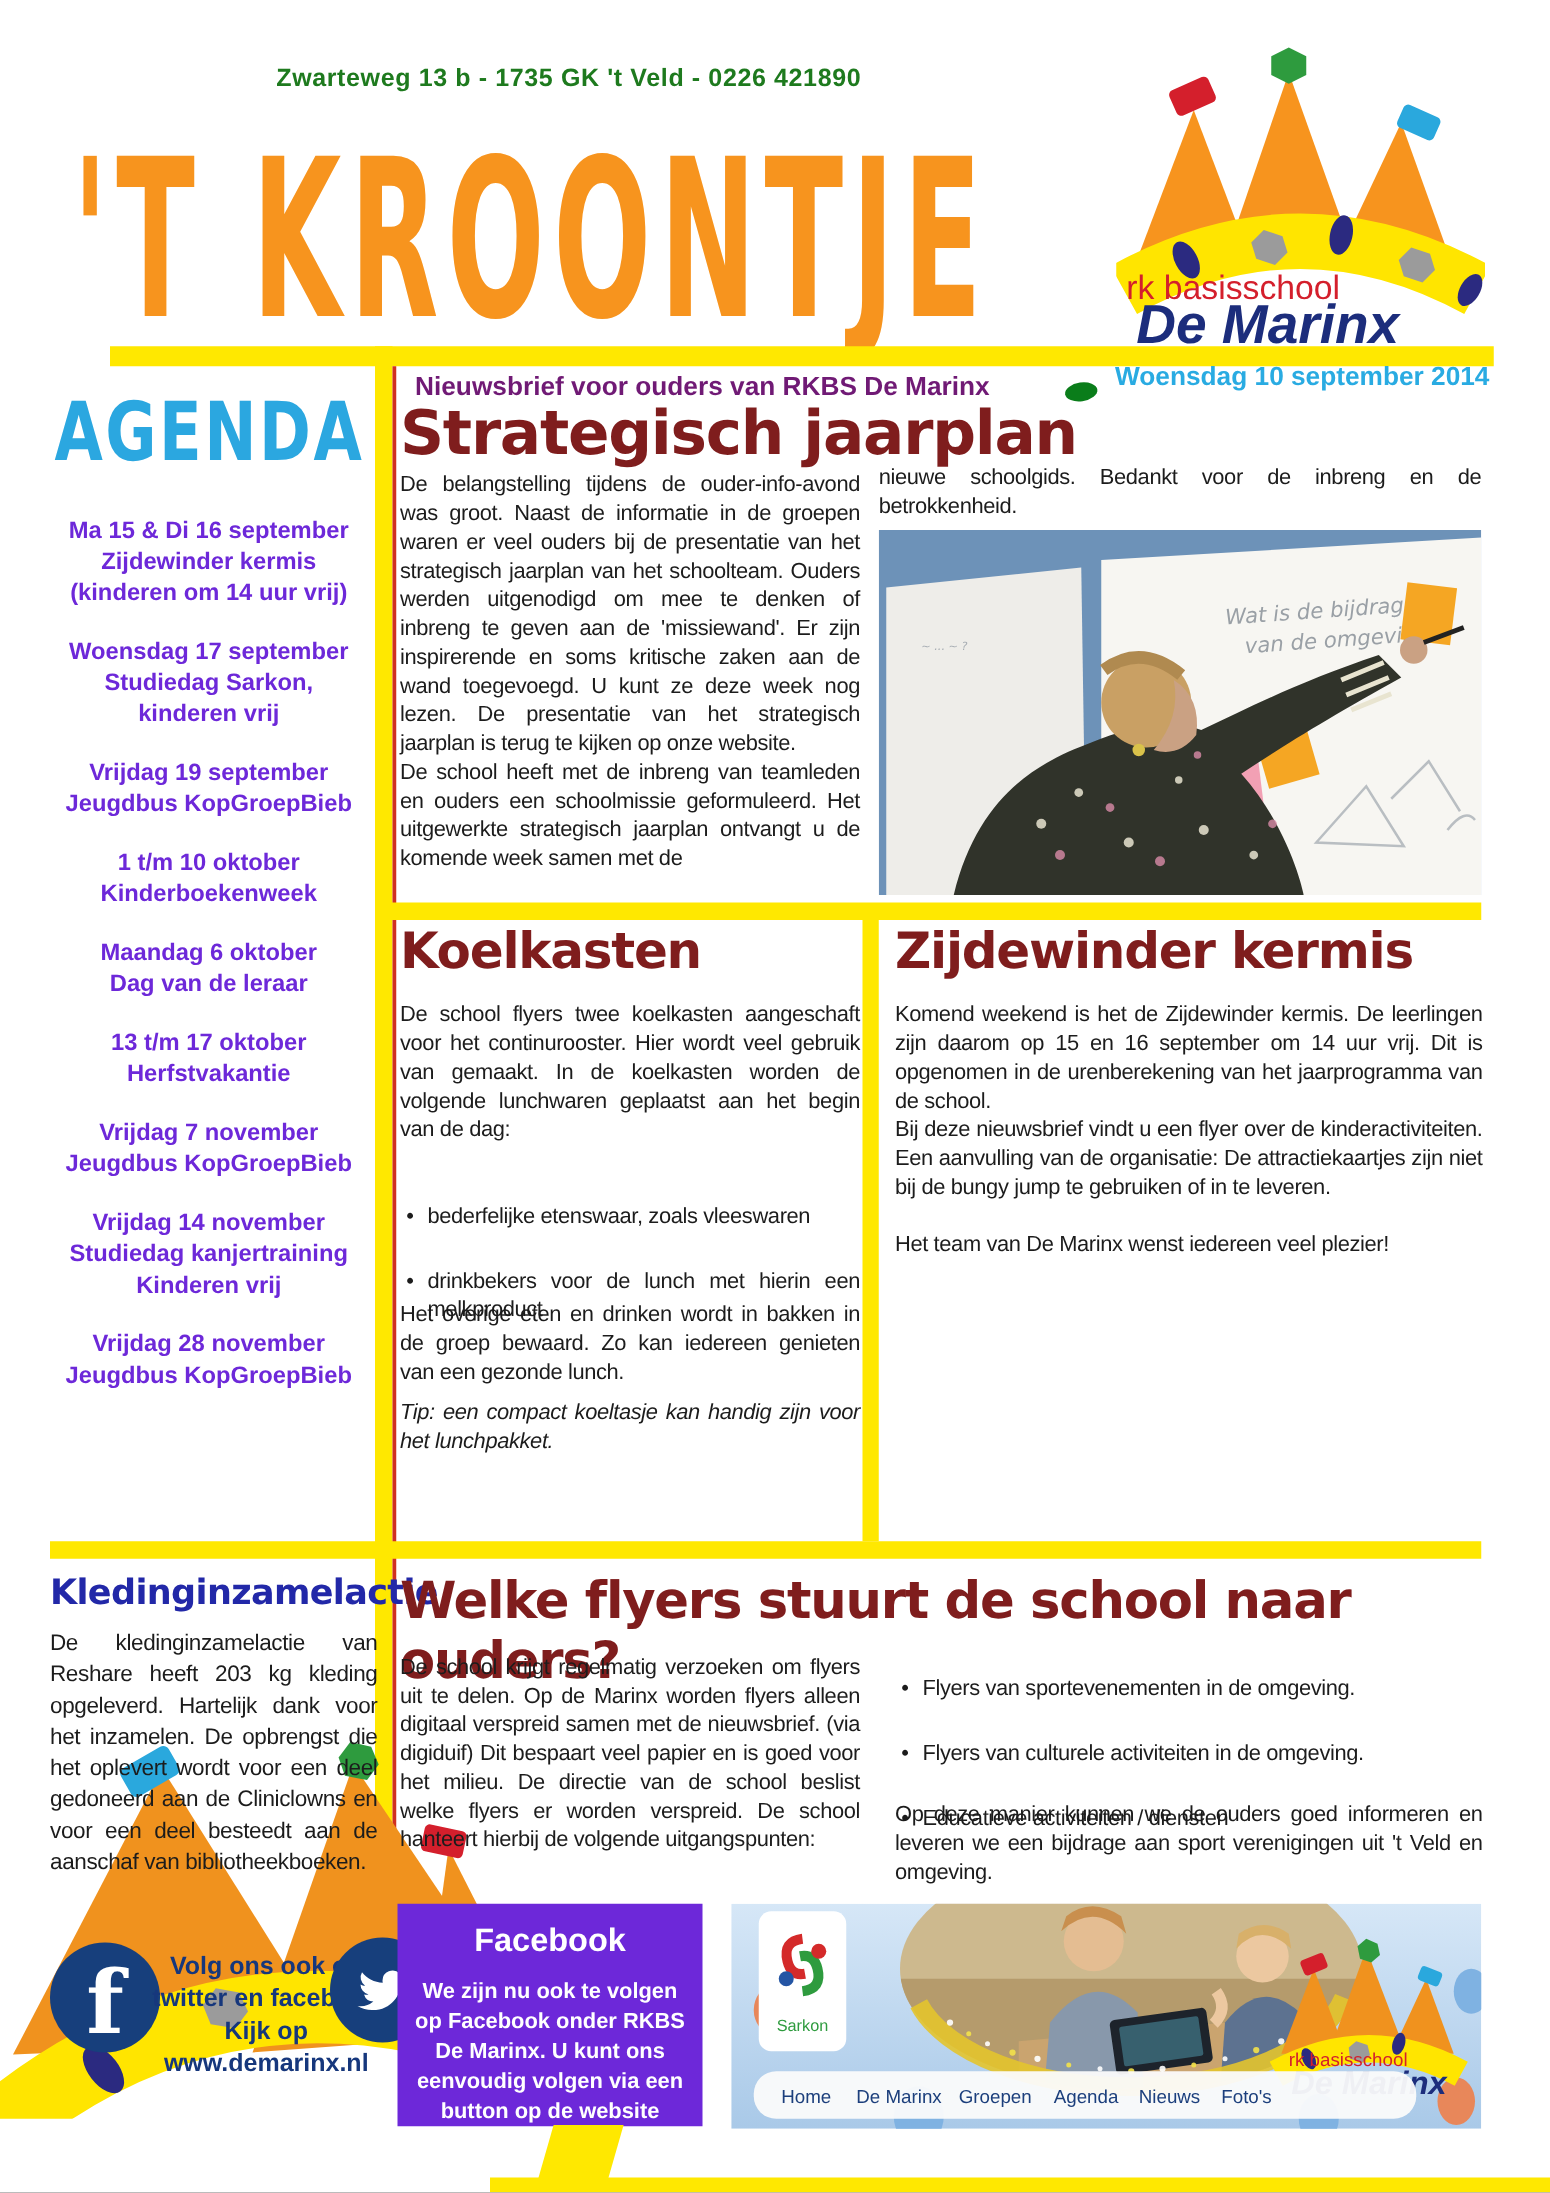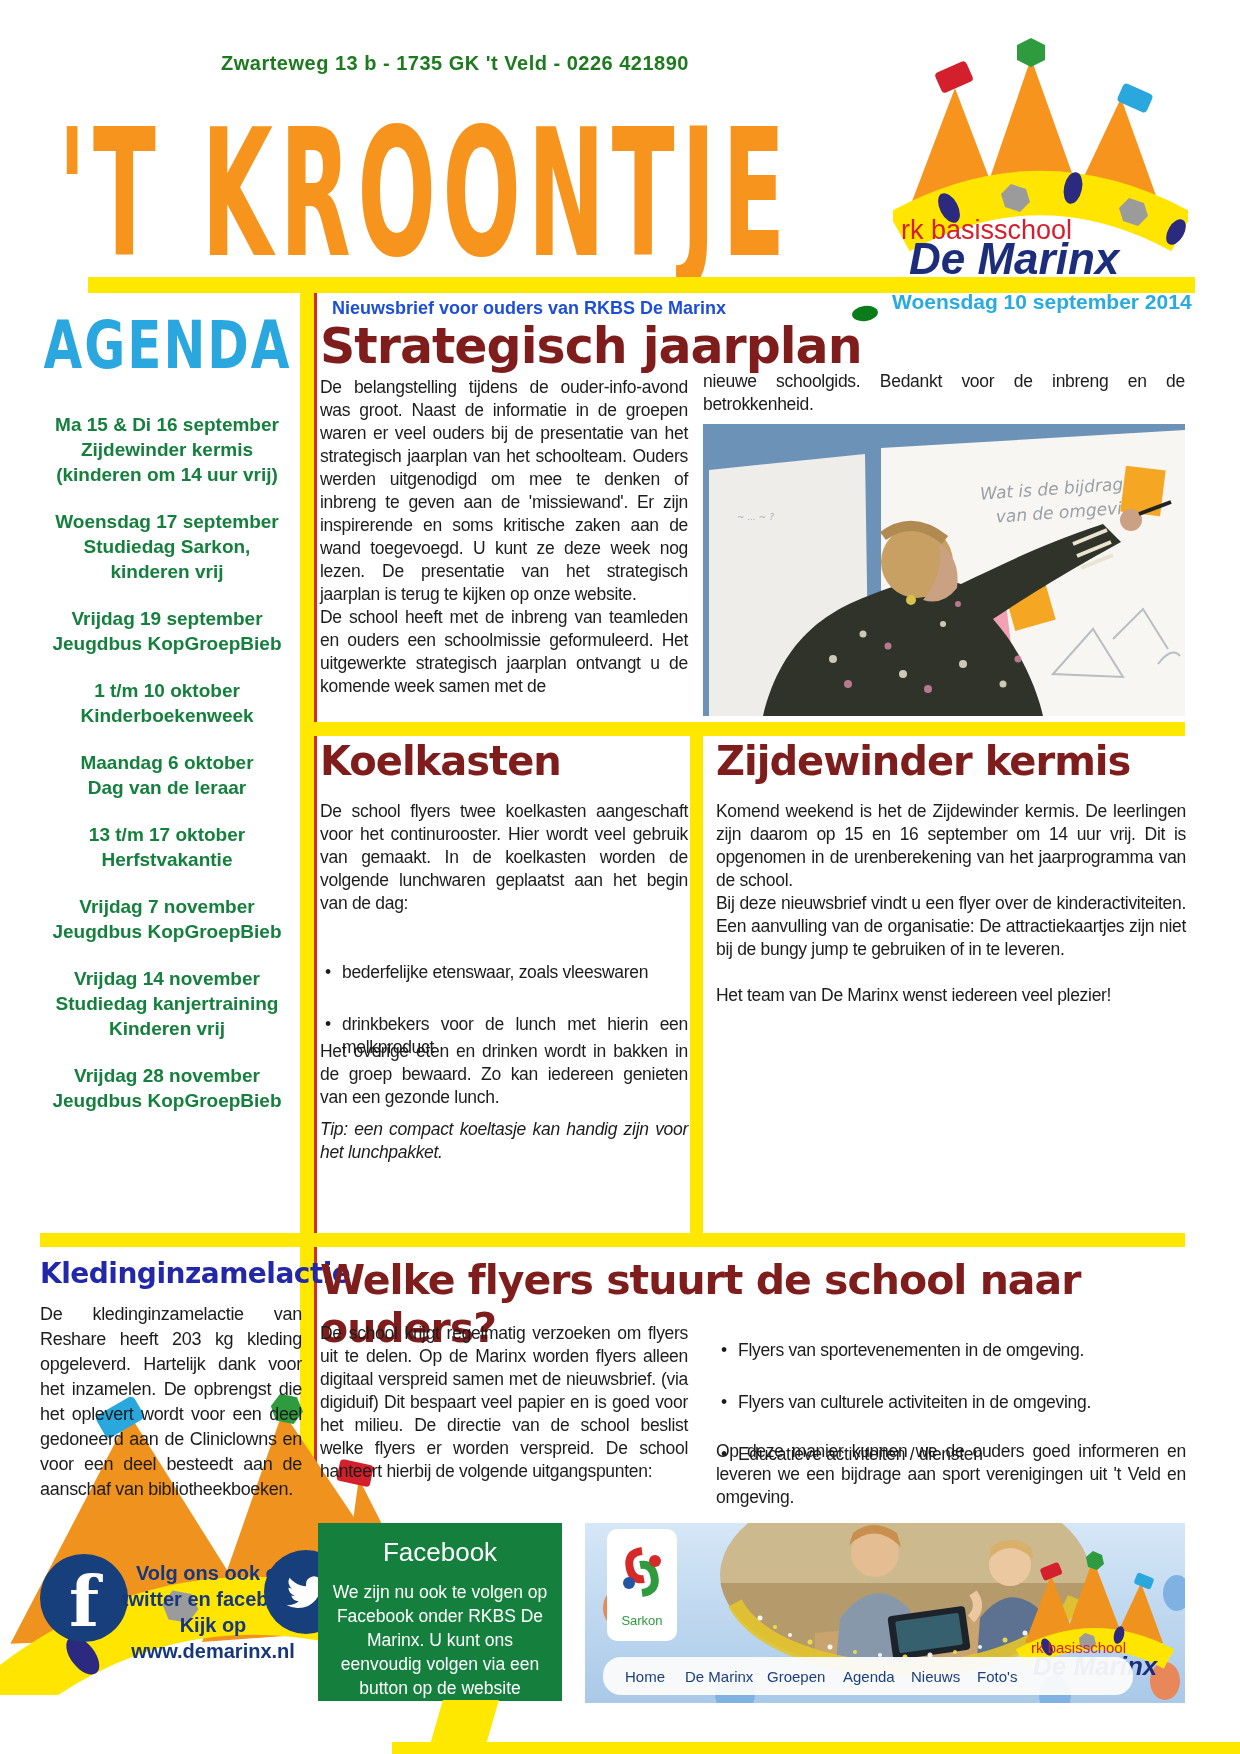--- a/index.html
+++ b/index.html
@@ -5,25 +5,25 @@
   html,body{margin:0;padding:0;background:#888;}
   #page{position:relative;width:1240px;height:1754px;background:#fff;overflow:hidden;
         font-family:"Liberation Sans",sans-serif;margin:0 auto;}
   .abs{position:absolute;}
   .body-txt{font-size:17.5px;line-height:23px;letter-spacing:-0.3px;color:#1c1c1c;
             text-align:justify;white-space:pre-line;}
   .side-txt{font-size:18px;line-height:25px;letter-spacing:-0.3px;color:#1c1c1c;
             text-align:justify;white-space:pre-line;}
   .navy-head{font-family:"DejaVu Sans",sans-serif;font-weight:bold;color:#7f1d1d;letter-spacing:-1px;}
   .yellow{background:#ffe800;}
-  .agenda-item{color:#15803d;font-weight:bold;font-size:19px;line-height:25px;
+  .agenda-item{color:#6d28d9;font-weight:bold;font-size:19px;line-height:25px;
                text-align:center;white-space:pre-line;margin-bottom:22px;}
   .bullet{position:relative;padding-left:22px;margin-bottom:6px;text-align:justify;}
   .bullet::before{content:"\2022";position:absolute;left:5px;top:0;}
-  .fbox{background:#15803d;color:#fff;text-align:center;font-weight:normal;}
+  .fbox{background:#6d28d9;color:#fff;text-align:center;font-weight:bold;}
 </style>
 </head>
 <body>
 
 <div id="page">
 
   <div class="abs" style="left:175px;top:52px;width:560px;text-align:center;font-weight:bold;font-size:20px;color:#1e7a1e;letter-spacing:0.5px;">Zwarteweg 13 b   -   1735 GK  't Veld    -   0226 421890</div>
 
   <div class="abs" style="left:58px;top:92px;width:860px;font-family:'DejaVu Sans',sans-serif;font-weight:bold;
               font-size:95px;letter-spacing:7px;color:#f7941e;transform:scale(0.97,1.85);
@@ -45,21 +45,21 @@
       <ellipse cx="283" cy="196" rx="8" ry="14" transform="rotate(30 283 196)" fill="#2b2a80"></ellipse>
     </g>
     <text x="8" y="203" font-size="27" fill="#d41f2c" font-family="Liberation Sans,sans-serif">rk basisschool</text>
     <text x="16" y="238" font-size="44" font-weight="bold" font-style="italic" fill="#1c2d7c" font-family="Liberation Sans,sans-serif">De Marinx</text>
   </svg>
 
   <div class="abs yellow" style="left:88px;top:277px;width:1107px;height:16px;"></div>
   <div class="abs yellow" style="left:300px;top:277px;width:14px;height:1245px;"></div>
   <div class="abs" style="left:314px;top:293px;width:3px;height:1200px;background:#d03020;"></div>
 
-  <div class="abs" style="left:332px;top:298px;font-weight:bold;font-size:18px;color:#1d4ed8;">Nieuwsbrief voor ouders van RKBS De Marinx</div>
+  <div class="abs" style="left:332px;top:298px;font-weight:bold;font-size:21px;color:#701a75;">Nieuwsbrief voor ouders van RKBS De Marinx</div>
   <div class="abs" style="left:852px;top:306px;width:26px;height:15px;background:#0a7d1a;border-radius:50%;transform:rotate(-8deg);"></div>
   <div class="abs" style="left:892px;top:290px;font-weight:bold;font-size:21px;color:#29abe2;">Woensdag 10  september 2014</div>
 
   <div class="abs" style="left:40px;top:308px;width:255px;text-align:center;font-family:'DejaVu Sans',sans-serif;
               font-weight:bold;font-size:50px;color:#2ba7e0;letter-spacing:2px;
               transform:scale(1,1.3);transform-origin:top center;">AGENDA</div>
 
   <div class="abs" style="left:38px;top:412px;width:258px;">
     <div class="agenda-item">Ma 15 &amp; Di 16 september
 Zijdewinder kermis

